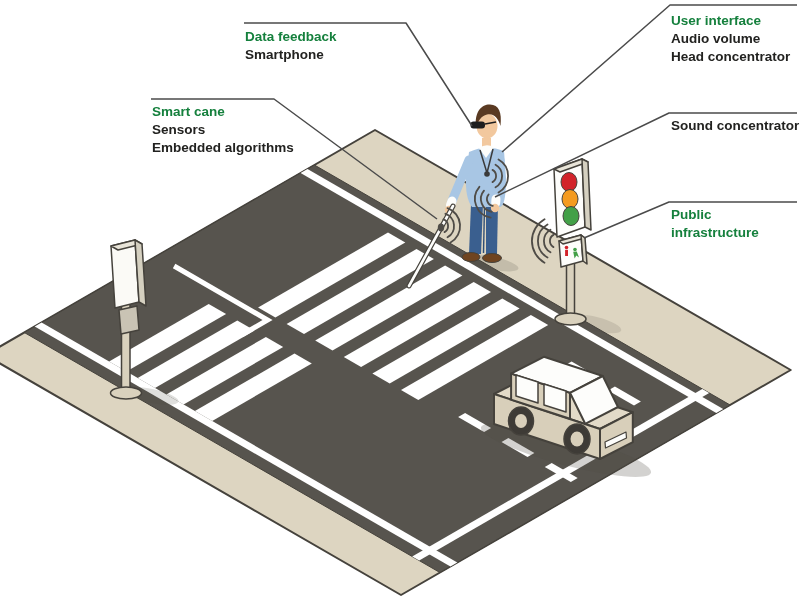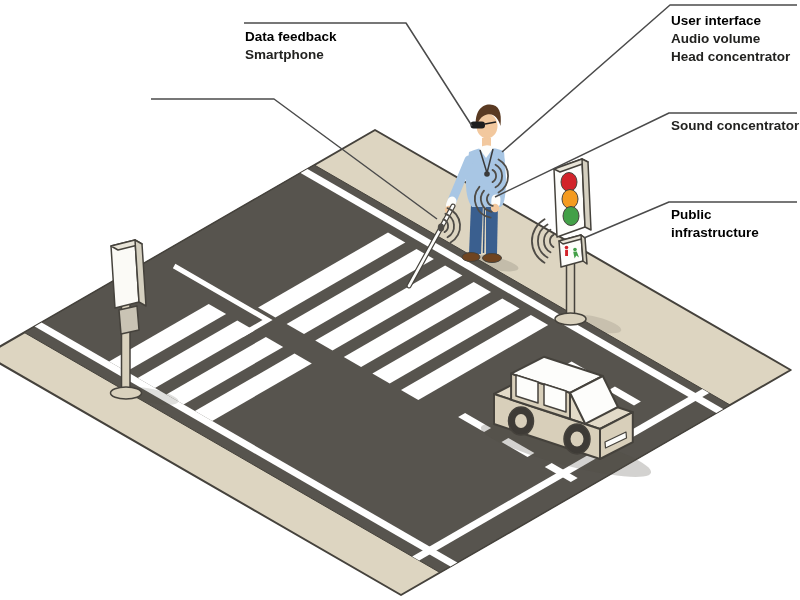--- a/index.html
+++ b/index.html
@@ -1,20 +1,20 @@
 <!DOCTYPE html>
 <html><head>
 <meta charset="utf-8">
 <style>
   html,body{margin:0;padding:0;background:#ffffff;}
   #stage{position:relative;width:800px;height:600px;background:#ffffff;overflow:hidden;
          font-family:"Liberation Sans", sans-serif;}
   #scene-svg{position:absolute;left:0;top:0;}
   .callout{position:absolute;font-size:13.5px;line-height:18px;color:#222220;}
-  .callout-title{font-weight:bold;color:#000000;}
+  .callout-title{font-weight:bold;color:#15803d;}
   .callout-line{font-weight:bold;}
 </style>
 </head>
 <body>
 
 <div id="stage">
 
 <svg id="scene-svg" width="800" height="600" viewBox="0 0 800 600">
 
   <g>
@@ -167,20 +167,25 @@
   <div class="callout-title">Data feedback</div>
   <div class="callout-line">Smartphone</div>
 </div>
 
 <div class="callout" style="left:671px;top:12px">
   <div class="callout-title">User interface</div>
   <div class="callout-line">Audio volume</div>
   <div class="callout-line">Head concentrator</div>
 </div>
 
+<div class="callout" style="left:152px;top:103px">
+  <div class="callout-title">Smart cane</div>
+  <div class="callout-line">Sensors</div>
+  <div class="callout-line">Embedded algorithms</div>
+</div>
 
 <div class="callout" style="left:671px;top:117px">
   <div class="callout-line">Sound concentrator</div>
 </div>
 
 <div class="callout" style="left:671px;top:206px">
   <div class="callout-title">Public infrastructure</div>
 </div>
 
 </div>

